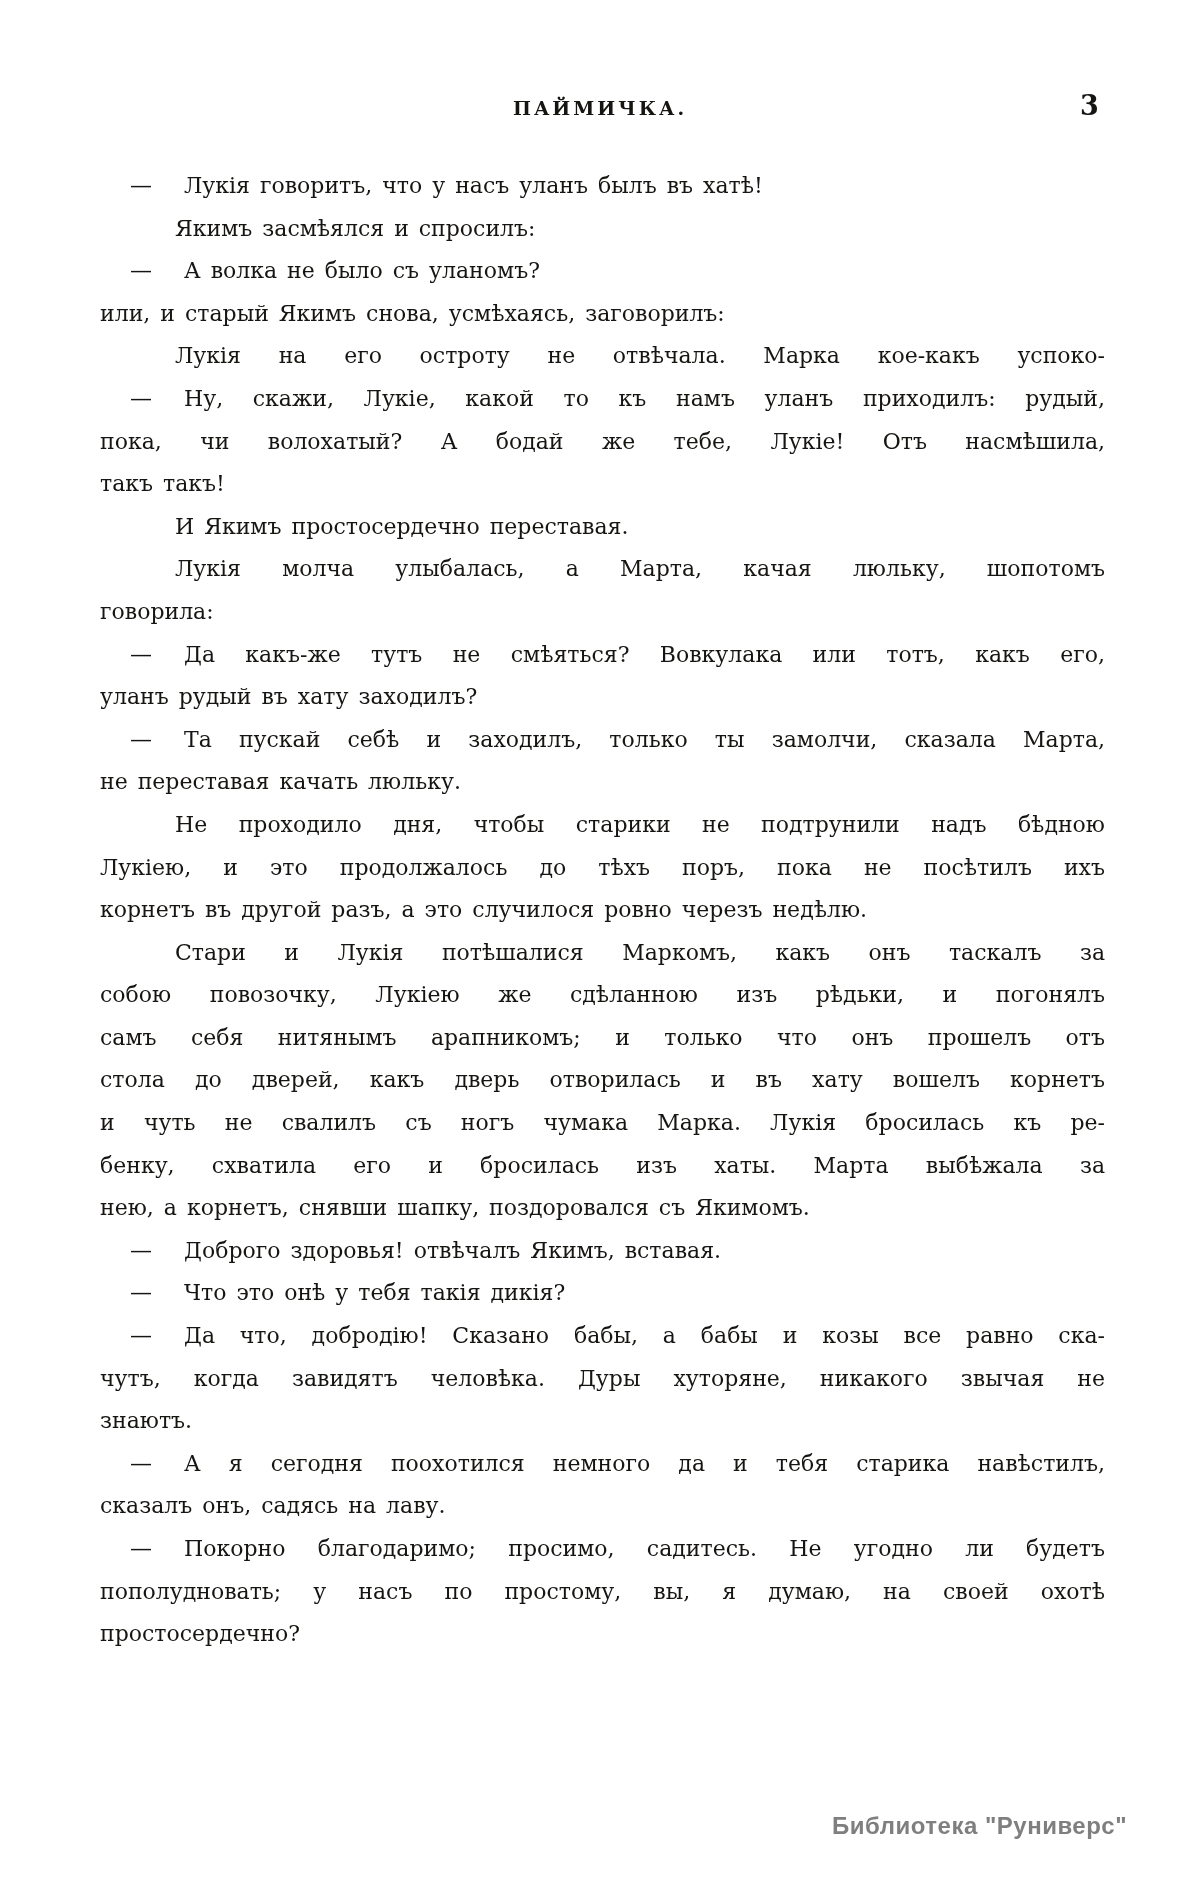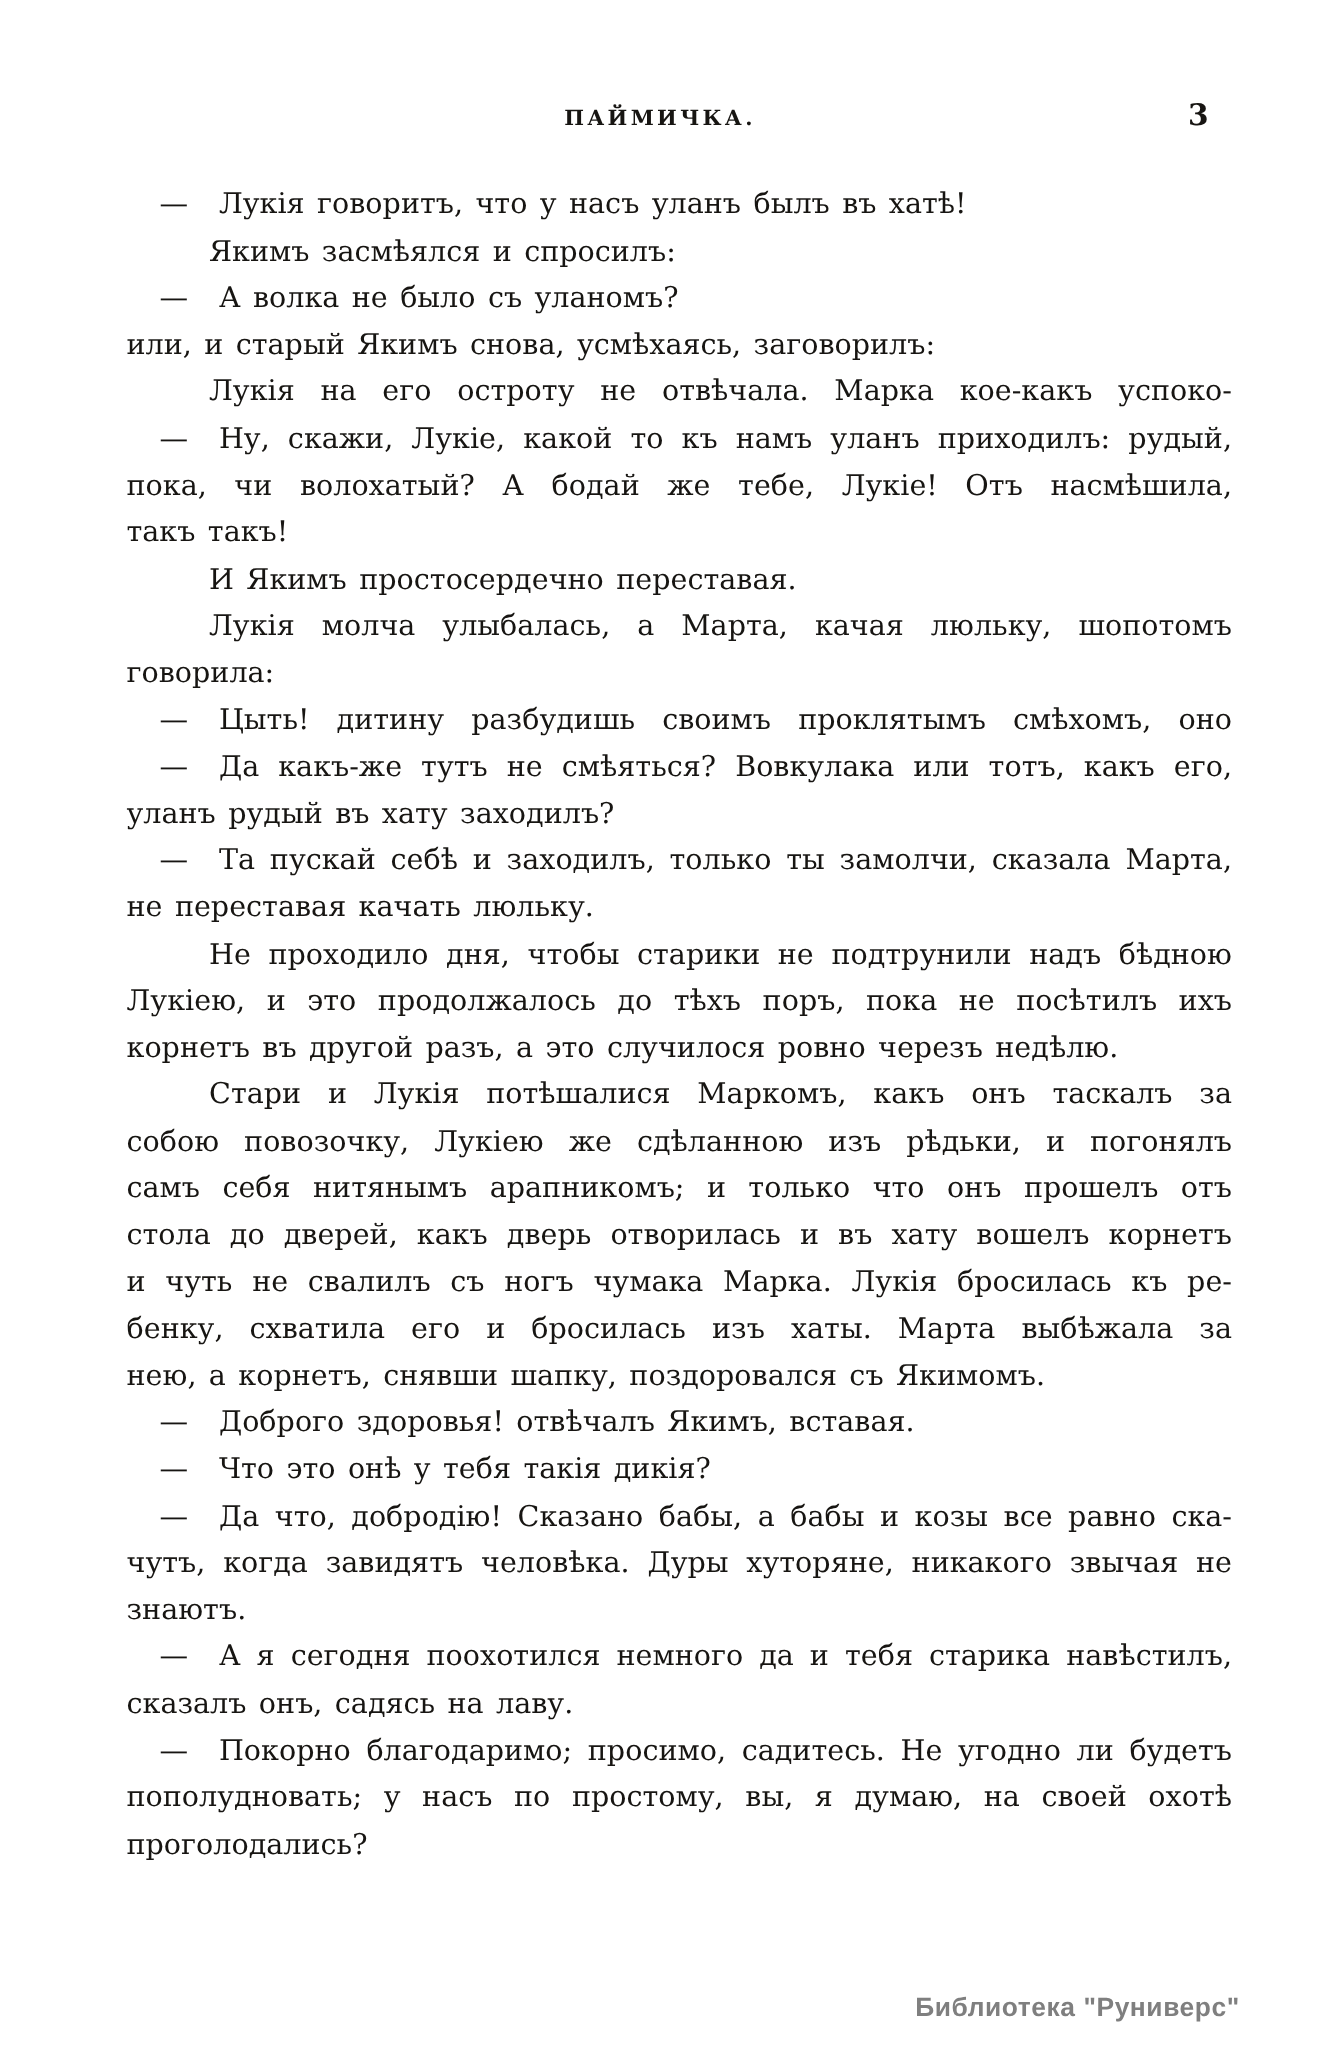--- a/index.html
+++ b/index.html
@@ -32,23 +32,23 @@
     position: absolute;
     top: 90px;
     left: 1080px;
     font-size: 27px;
     font-weight: bold;
     color: #171512;
   }
   .text-block {
     position: absolute;
     top: 165px;
-    left: 115px;
+    left: 100px;
     width: 1005px;
-    font-size: 26px;
+    font-size: 22px;
   }
   .line {
     line-height: 42.6px;
     height: 42.6px;
     overflow: hidden;
     word-spacing: 3px;
     white-space: normal;
   }
   .line.just {
     text-align: justify;
@@ -86,21 +86,20 @@
       <div class="line indent"><span>Якимъ засмѣялся и спросилъ:</span></div>
       <div class="line dash-line"><span class="dash">—</span><span>А волка не было съ уланомъ?</span></div>
       <div class="line"><span>или, и старый Якимъ снова, усмѣхаясь, заговорилъ:</span></div>
       <div class="line just indent"><span>Лукія на его остроту не отвѣчала. Марка кое-какъ успоко-</span></div>
       <div class="line just dash-line"><span class="dash">—</span><span>Ну, скажи, Лукіе, какой то къ намъ уланъ приходилъ: рудый,</span></div>
       <div class="line just"><span>пока, чи волохатый? А бодай же тебе, Лукіе! Отъ насмѣшила,</span></div>
       <div class="line"><span>такъ такъ!</span></div>
       <div class="line indent"><span>И Якимъ простосердечно переставая.</span></div>
       <div class="line just indent"><span>Лукія молча улыбалась, а Марта, качая люльку, шопотомъ</span></div>
       <div class="line"><span>говорила:</span></div>
-      <div class="line just dash-line"><span class="dash">—</span><span>Цыть! дитину разбудишь своимъ проклятымъ смѣхомъ, оно</span></div>
       <div class="line just dash-line"><span class="dash">—</span><span>Да какъ-же тутъ не смѣяться? Вовкулака или тотъ, какъ его,</span></div>
       <div class="line"><span>уланъ рудый въ хату заходилъ?</span></div>
       <div class="line just dash-line"><span class="dash">—</span><span>Та пускай себѣ и заходилъ, только ты замолчи, сказала Марта,</span></div>
       <div class="line"><span>не переставая качать люльку.</span></div>
       <div class="line just indent"><span>Не проходило дня, чтобы старики не подтрунили надъ бѣдною</span></div>
       <div class="line just"><span>Лукіею, и это продолжалось до тѣхъ поръ, пока не посѣтилъ ихъ</span></div>
       <div class="line"><span>корнетъ въ другой разъ, а это случилося ровно черезъ недѣлю.</span></div>
       <div class="line just indent"><span>Стари и Лукія потѣшалися Маркомъ, какъ онъ таскалъ за</span></div>
       <div class="line just"><span>собою повозочку, Лукіею же сдѣланною изъ рѣдьки, и погонялъ</span></div>
       <div class="line just"><span>самъ себя нитянымъ арапникомъ; и только что онъ прошелъ отъ</span></div>
@@ -110,16 +109,16 @@
       <div class="line"><span>нею, а корнетъ, снявши шапку, поздоровался съ Якимомъ.</span></div>
       <div class="line dash-line"><span class="dash">—</span><span>Доброго здоровья! отвѣчалъ Якимъ, вставая.</span></div>
       <div class="line dash-line"><span class="dash">—</span><span>Что это онѣ у тебя такія дикія?</span></div>
       <div class="line just dash-line"><span class="dash">—</span><span>Да что, добродію! Сказано бабы, а бабы и козы все равно ска-</span></div>
       <div class="line just"><span>чутъ, когда завидятъ человѣка. Дуры хуторяне, никакого звычая не</span></div>
       <div class="line"><span>знаютъ.</span></div>
       <div class="line just dash-line"><span class="dash">—</span><span>А я сегодня поохотился немного да и тебя старика навѣстилъ,</span></div>
       <div class="line"><span>сказалъ онъ, садясь на лаву.</span></div>
       <div class="line just dash-line"><span class="dash">—</span><span>Покорно благодаримо; просимо, садитесь. Не угодно ли будетъ</span></div>
       <div class="line just"><span>пополудновать; у насъ по простому, вы, я думаю, на своей охотѣ</span></div>
-      <div class="line"><span>проголодались?</span></div>
+      <div class="line"><span>простосердечно?</span></div>
     </div>
   <div class="watermark">Библиотека "Руниверс"</div>
 </div>
 
 </body></html>

